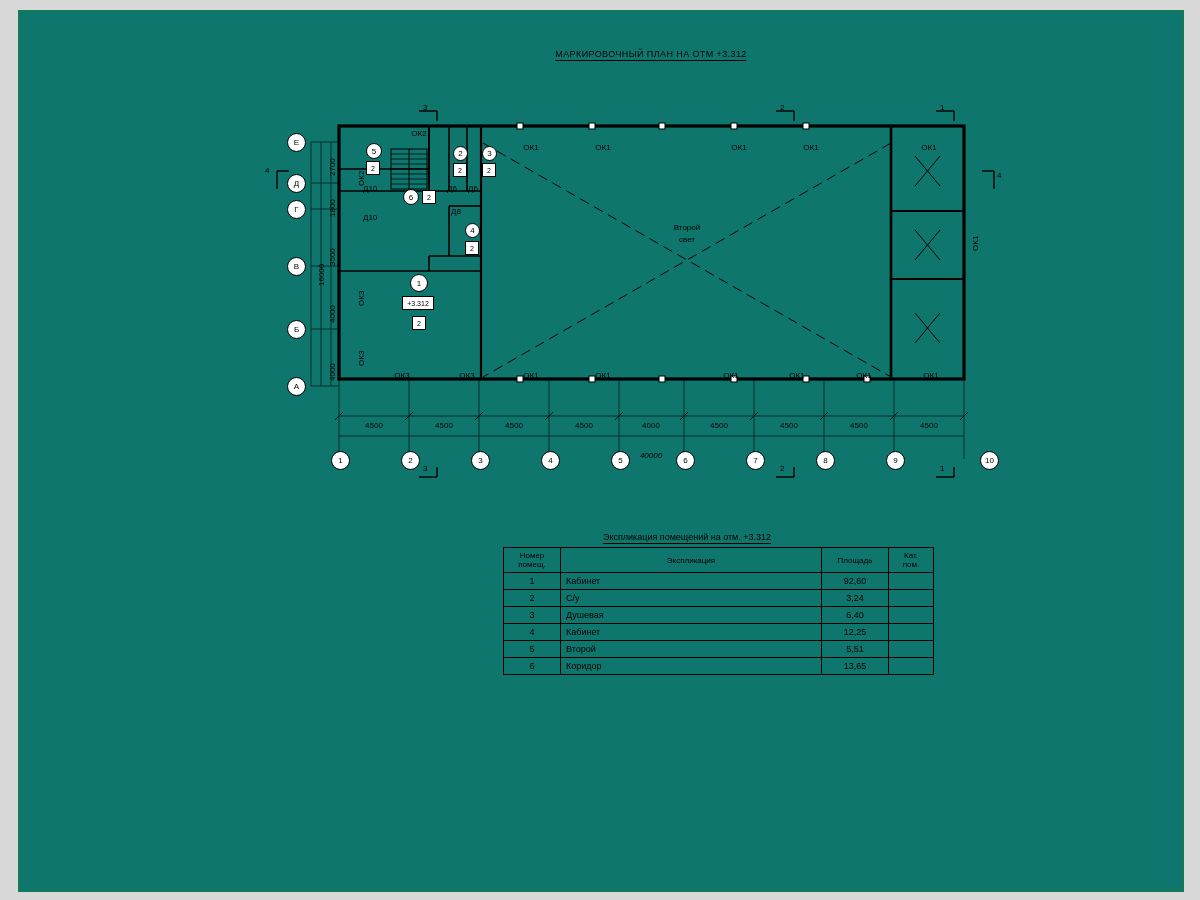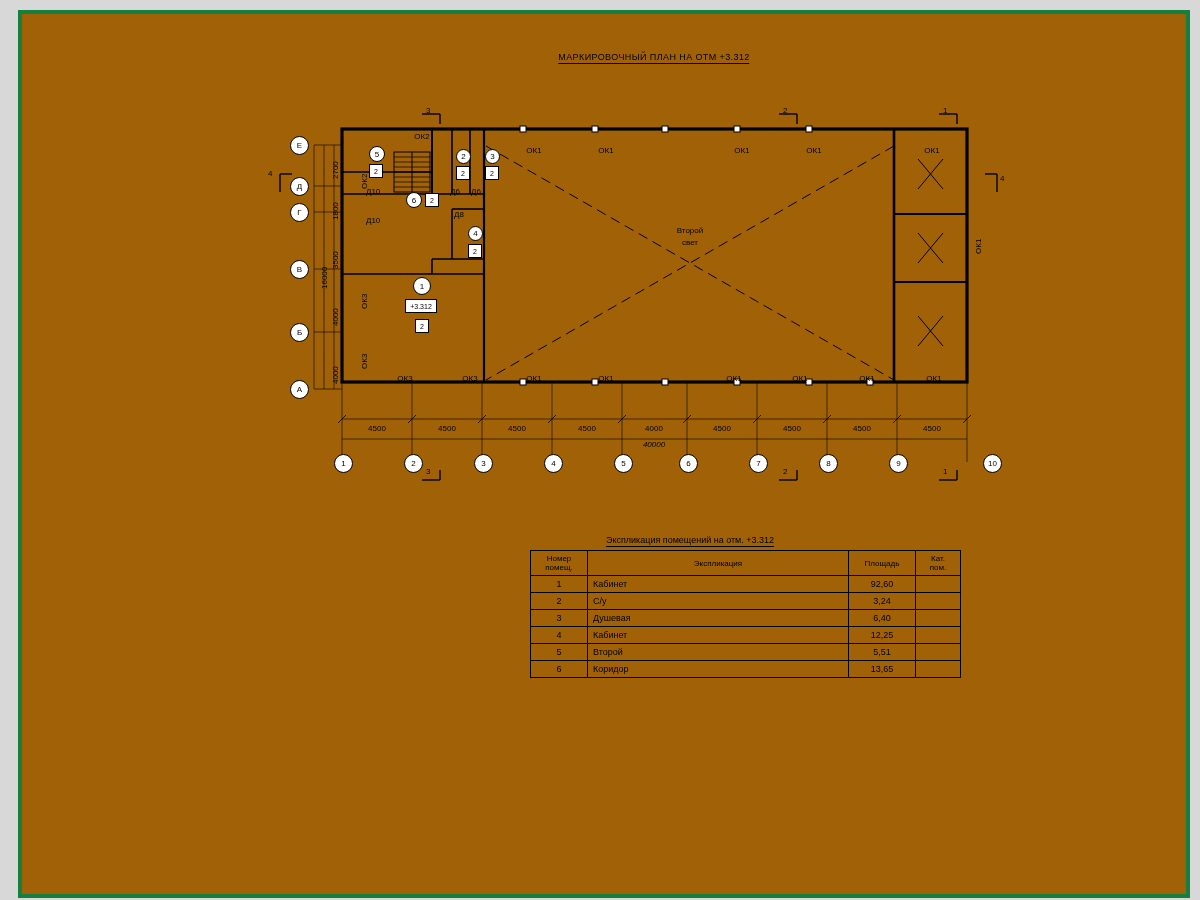--- a/index.html
+++ b/index.html
@@ -1,18 +1,18 @@
 <!DOCTYPE html>
 <html><head>
 <meta charset="utf-8">
 <style>
   html,body{margin:0;padding:0;background:#d8d8d8;}
   body{font-family:"Liberation Sans", sans-serif;}
   #page{position:relative;width:1200px;height:900px;background:#d8d8d8;overflow:hidden;}
-  #sheet{position:absolute;left:18px;top:10px;width:1164px;height:880px;background:#a16207;border:4px solid #15803d;}
+  #sheet{position:absolute;left:18px;top:10px;width:1164px;height:880px;background:#0f766e;border:1px solid #15803d;}
   .t{position:absolute;font-size:8px;color:#000;white-space:nowrap;}
   .t.c{transform:translateX(-50%);}
   .ttl{font-size:9px;letter-spacing:.4px;}
   .und{border-bottom:1px solid #000;padding-bottom:1px;}
   .circ{position:absolute;border:1px solid #000;border-radius:50%;display:flex;align-items:center;justify-content:center;font-size:8px;background:#fff;}
   .sq{position:absolute;border:1px solid #000;display:flex;align-items:center;justify-content:center;font-size:7px;background:#fff;}
   .vtx{position:absolute;font-size:8px;transform-origin:left top;white-space:nowrap;}
   table.exp{position:absolute;border-collapse:collapse;font-size:9px;}
   table.exp td,table.exp th{border:1px solid #000;padding:3px 5px;font-weight:normal;}
   .num{text-align:center;width:46px;}
@@ -181,21 +181,21 @@
 
     <div class="t c" style="left:355px;top:410px;">4500</div>
     <div class="t c" style="left:425px;top:410px;">4500</div>
     <div class="t c" style="left:495px;top:410px;">4500</div>
     <div class="t c" style="left:565px;top:410px;">4500</div>
     <div class="t c" style="left:632px;top:410px;">4000</div>
     <div class="t c" style="left:700px;top:410px;">4500</div>
     <div class="t c" style="left:770px;top:410px;">4500</div>
     <div class="t c" style="left:840px;top:410px;">4500</div>
     <div class="t c" style="left:910px;top:410px;">4500</div>
-    <div class="t c" style="left:632px;top:426px;font-style:italic;">40000</div>
+    <div class="t c" style="left:632px;top:440px;font-style:italic;">40000</div>
 
     <div class="vtx" style="left:309px;top:165px;transform:rotate(-90deg);">2700</div>
     <div class="vtx" style="left:309px;top:206px;transform:rotate(-90deg);">1800</div>
     <div class="vtx" style="left:309px;top:255px;transform:rotate(-90deg);">3500</div>
     <div class="vtx" style="left:309px;top:312px;transform:rotate(-90deg);">4000</div>
     <div class="vtx" style="left:309px;top:370px;transform:rotate(-90deg);">4000</div>
     <div class="vtx" style="left:298px;top:275px;transform:rotate(-90deg);">16000</div>
 
     <div class="t c" style="left:400px;top:118px;">ОК2</div>
     <div class="t c" style="left:512px;top:132px;">ОК1</div>
@@ -236,21 +236,21 @@
     <div class="sq" style="left:446px;top:230px;width:12px;height:12px;">2</div>
     <div class="circ" style="left:391px;top:263px;width:16px;height:16px;">1</div>
     <div class="sq" style="left:383px;top:285px;width:30px;height:12px;">+3.312</div>
     <div class="sq" style="left:393px;top:305px;width:12px;height:12px;">2</div>
 
     <div class="t c" style="left:668px;top:212px;">Второй</div>
     <div class="t c" style="left:668px;top:224px;">свет</div>
 
     <div class="t c und" style="left:668px;top:521px;font-size:9px;">Экспликация помещений на отм. +3.312</div>
 
-    <table class="exp" style="left:508px;top:536px;">
+    <table class="exp" style="left:484px;top:536px;">
       <tbody>
           <tr class="hdr">
         <td class="num">
           <div>Номер</div>
           <div>помещ.</div>
         </td>
         <td class="nm" style="text-align:center;">Экспликация</td>
         <td class="area">Площадь</td>
         <td class="kat">
           <div>Кат.</div>

